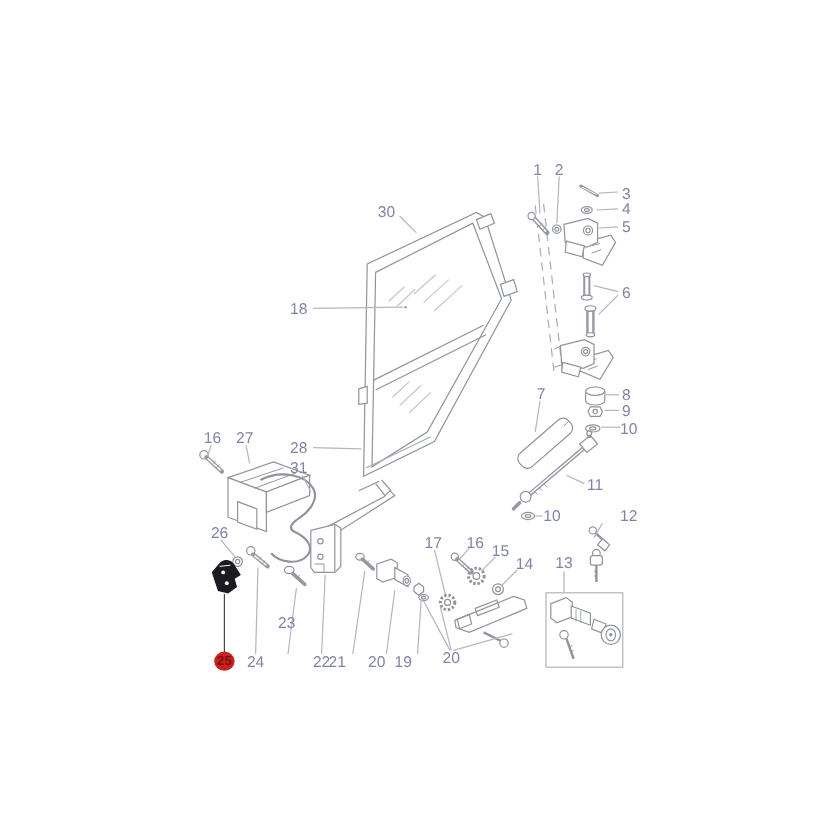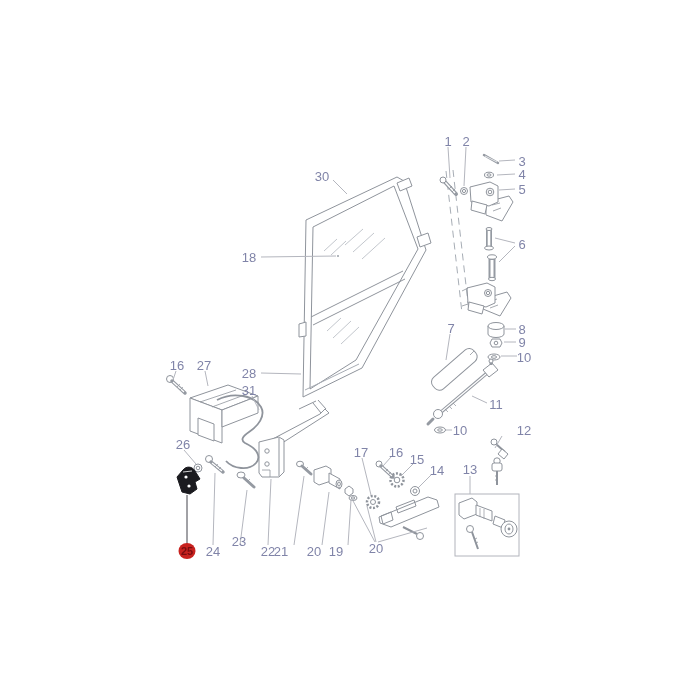--- a/index.html
+++ b/index.html
@@ -306,21 +306,21 @@
   <div class="callout" style="left:470px;top:469px">13</div>
   <div class="callout" style="left:437px;top:470px">14</div>
   <div class="callout" style="left:417px;top:459px">15</div>
   <div class="callout" style="left:396px;top:452px">16</div>
   <div class="callout" style="left:361px;top:452px">17</div>
   <div class="callout" style="left:376px;top:548px">20</div>
   <div class="callout" style="left:336px;top:551px">19</div>
   <div class="callout" style="left:314px;top:551px">20</div>
   <div class="callout" style="left:281px;top:551px">21</div>
   <div class="callout" style="left:268px;top:551px">22</div>
-  <div class="callout" style="left:239px;top:541px">23</div>
+  <div class="callout" style="left:239px;top:519px">23</div>
   <div class="callout" style="left:213px;top:551px">24</div>
   <div class="callout badge" style="left:187px;top:551px">25</div>
   <div class="callout" style="left:183px;top:444px">26</div>
   <div class="callout" style="left:177px;top:365px">16</div>
   <div class="callout" style="left:204px;top:365px">27</div>
   <div class="callout" style="left:249px;top:373px">28</div>
   <div class="callout" style="left:249px;top:257px">18</div>
   <div class="callout" style="left:322px;top:176px">30</div>
   <div class="callout" style="left:249px;top:390px">31</div>
 </div>

